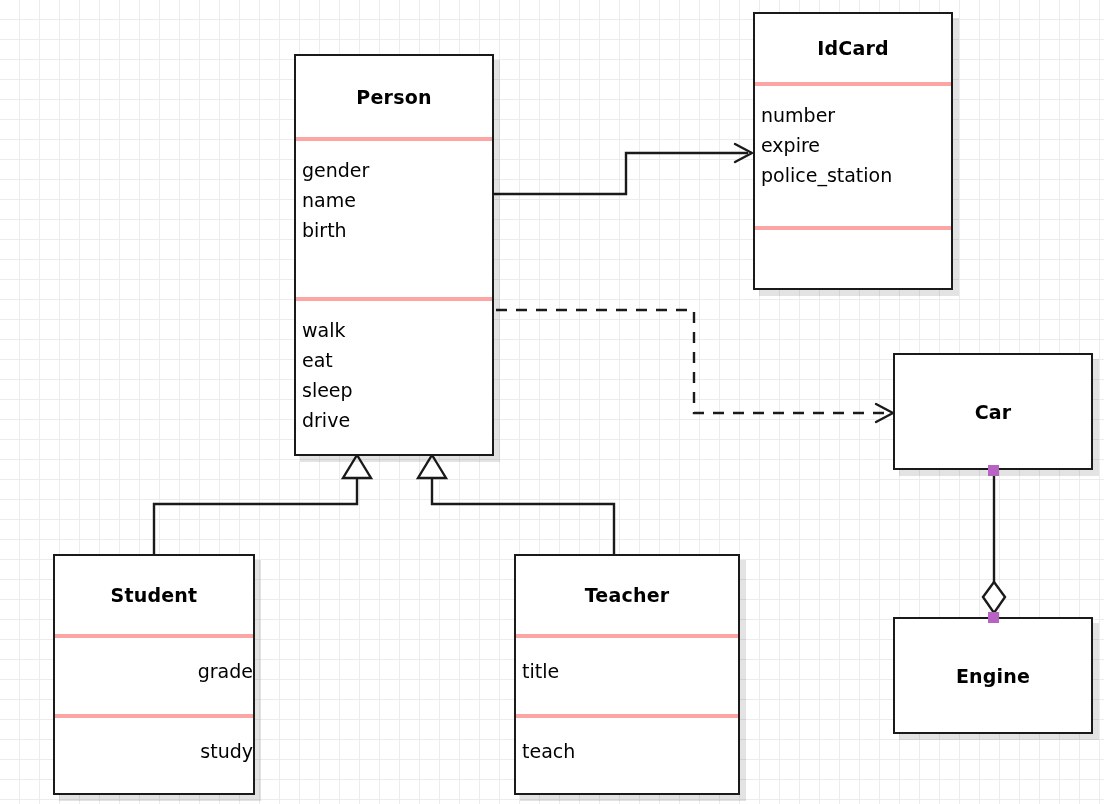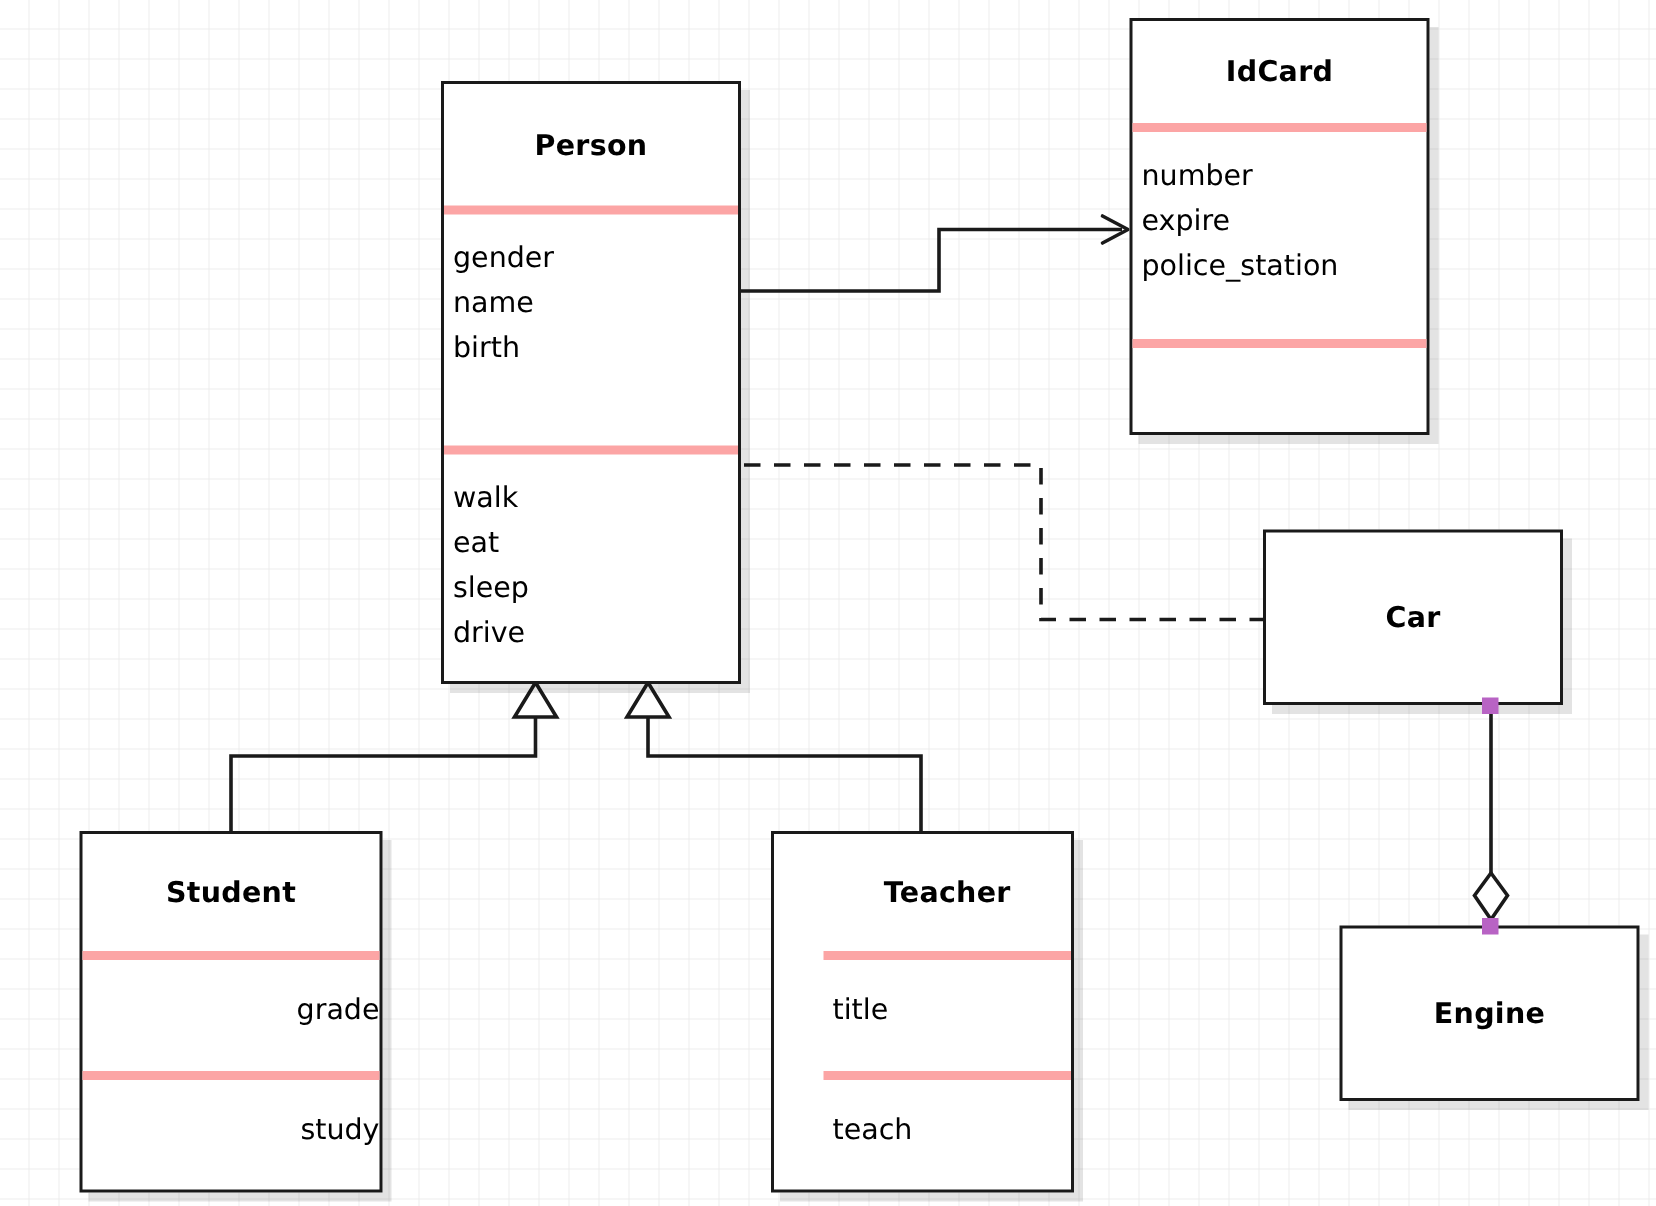--- a/index.html
+++ b/index.html
@@ -40,21 +40,21 @@
     box-shadow: 6px 6px 0 0 rgba(0,0,0,0.11);
     display: flex;
     flex-direction: column;
   }
   .uml-compartment {
     box-sizing: border-box;
     position: relative;
     overflow: hidden;
   }
   .uml-compartment + .uml-compartment {
-    border-top: 6px solid #fca5a5;
+    border-top: 4px solid #fca5a5;
   }
   .uml-title {
     display: flex;
     align-items: center;
     justify-content: center;
     font-weight: bold;
     font-size: 19px;
     color: #000000;
     letter-spacing: 0.2px;
   }
@@ -150,33 +150,33 @@
       <span>Student</span>
     </div>
     <div class="uml-compartment uml-members tight" style="height:80px;">
       <div class="uml-member">grade</div>
     </div>
     <div class="uml-compartment uml-members tight" style="flex:1;">
       <div class="uml-member">study</div>
     </div>
   </div>
 
-  <div class="uml-class" style="left:514px; top:554px; width:202px; height:241px;padding-left:33px;">
+  <div class="uml-class" style="left:514px; top:554px; width:226px; height:241px;">
     <div class="uml-compartment uml-title" style="height:78px;">
       <span>Teacher</span>
     </div>
     <div class="uml-compartment uml-members tight" style="height:80px;">
       <div class="uml-member">title</div>
     </div>
     <div class="uml-compartment uml-members tight" style="flex:1;">
       <div class="uml-member">teach</div>
     </div>
   </div>
 
-  <div class="uml-class" style="left:842px; top:353px; width:200px; height:117px;">
+  <div class="uml-class" style="left:893px; top:353px; width:200px; height:117px;">
     <div class="uml-compartment uml-title" style="flex:1;">
       <span>Car</span>
     </div>
   </div>
 
   <div class="uml-class" style="left:893px; top:617px; width:200px; height:117px;">
     <div class="uml-compartment uml-title" style="flex:1;">
       <span>Engine</span>
     </div>
   </div>

